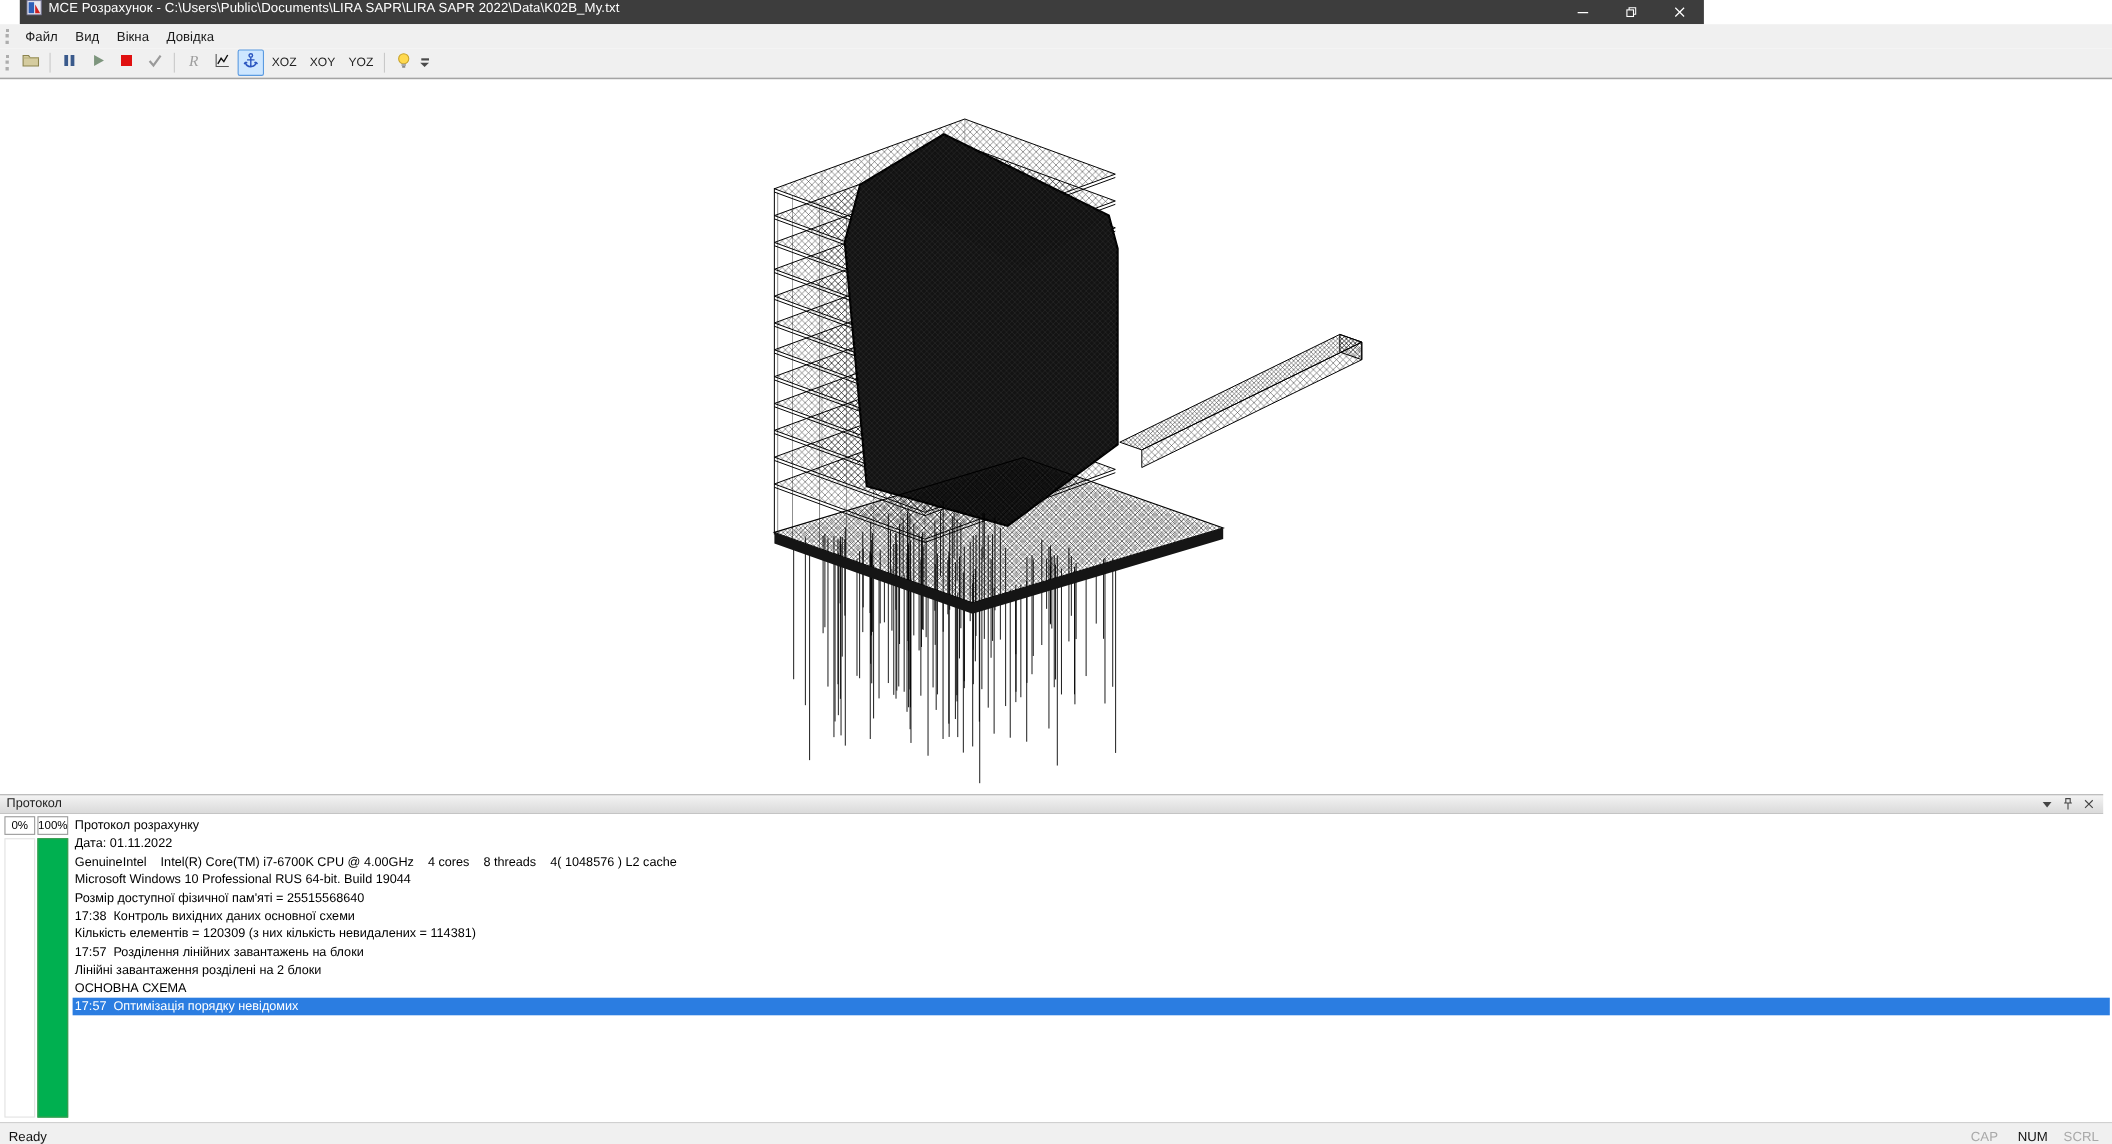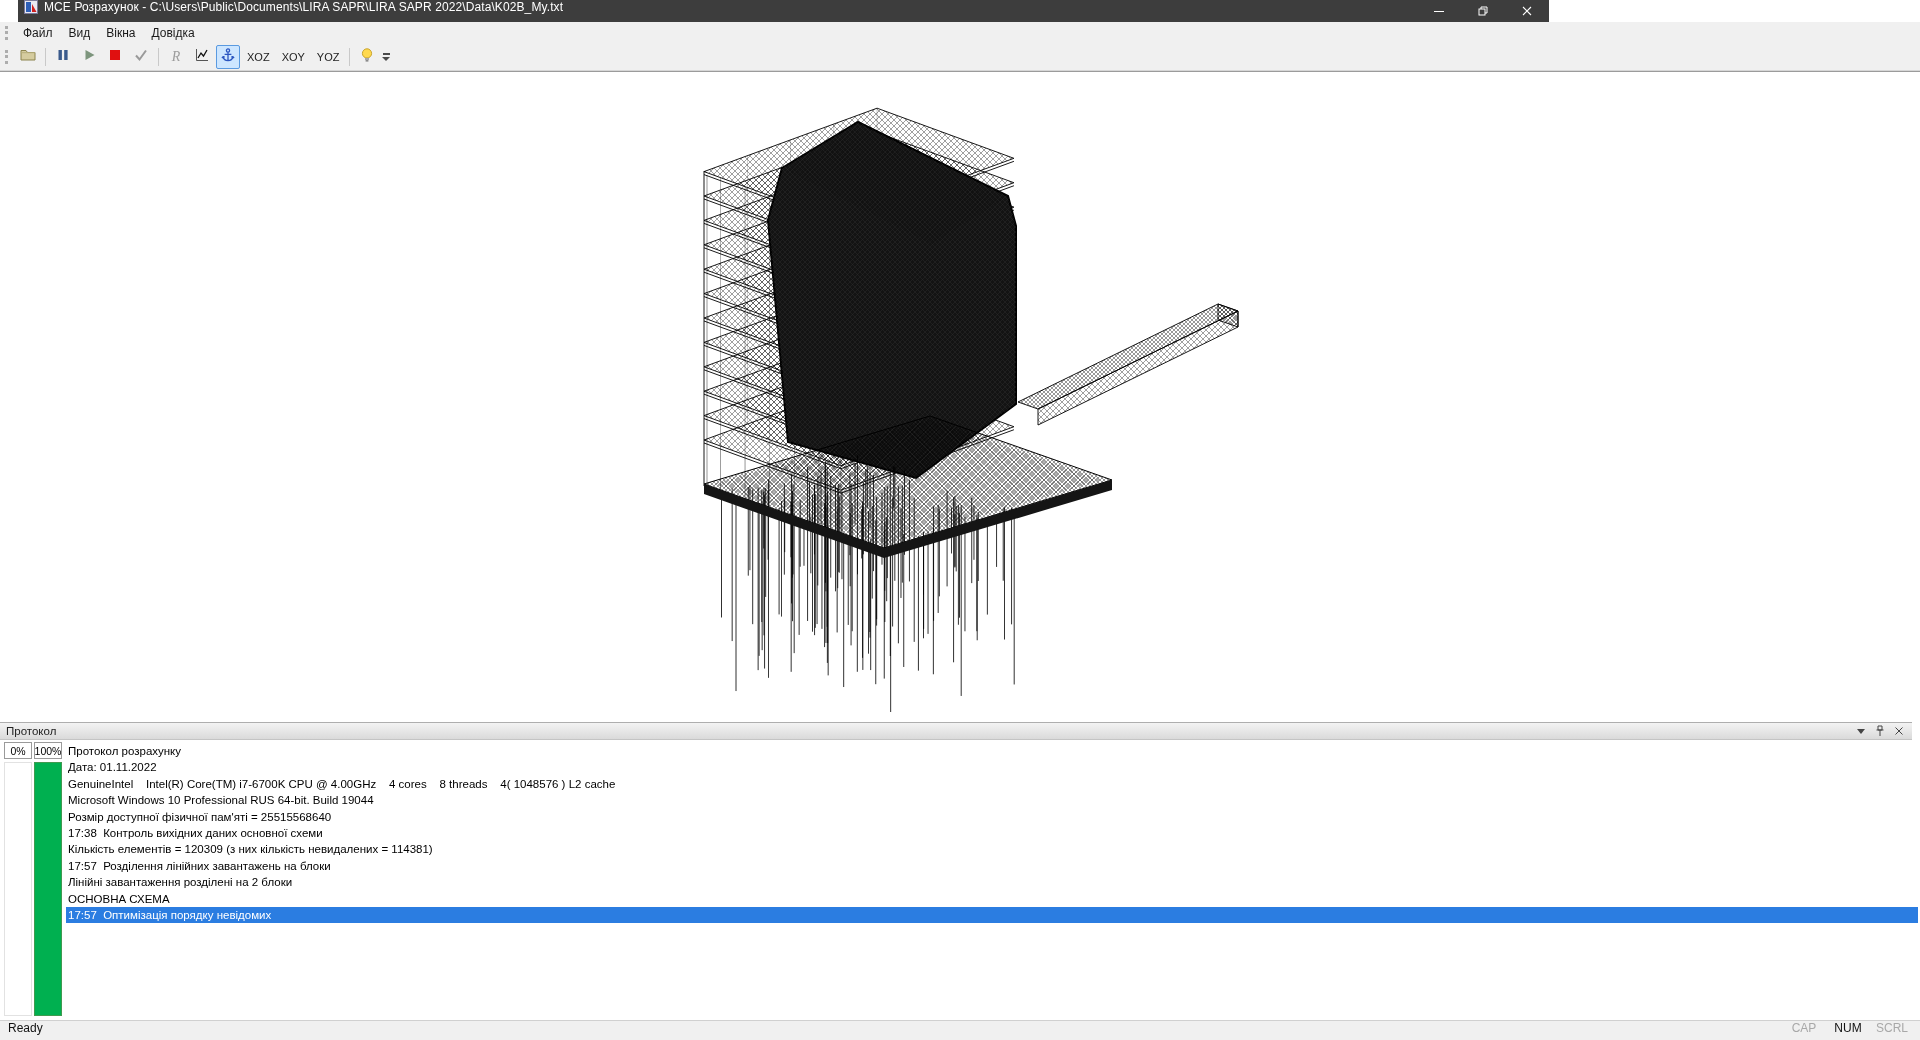--- a/index.html
+++ b/index.html
@@ -57,21 +57,21 @@
   #pct100{left:34px;top:2px}
   .bar-track{position:absolute;top:22px;bottom:4px;width:28px}
   #track0{left:4px;border:1px solid #e2e2e2;background:#fff}
   #track100{left:34px;border:1px solid #3f9a4f;background:#00b050}
   .log{position:absolute;left:66px;top:3px;right:2px;font-size:11.5px;line-height:16.4px;color:#000}
   .log-line{white-space:pre;padding-left:2px}
   .log-line.selected{background:#2b7de1;color:#fff}
 
   
   .statusbar{position:absolute;top:1020px;left:0;width:1920px;height:20px;background:#f0f0f0;
-    border-top:1px solid #d0d0d0;display:flex;align-items:flex-start;font-size:12px;color:#111}
+    border-top:1px solid #d0d0d0;display:flex;align-items:flex-end;font-size:12px;color:#111}
   .status-ready{padding-left:8px}
   .status-keys{margin-left:auto;display:flex;padding-right:6px}
   .status-key{width:44px;text-align:center;color:#a8a8a8}
   .status-key.active{color:#111}
 </style>
 </head>
 <body>
 
 <div class="app">
 

